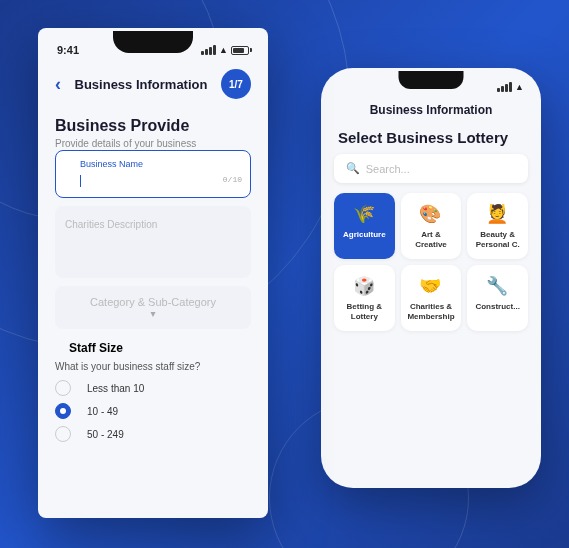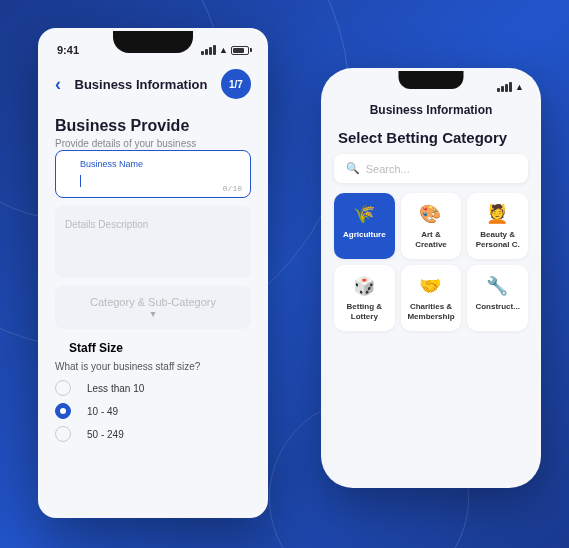--- a/index.html
+++ b/index.html
@@ -38,21 +38,21 @@
     .bc3 { width: 200px; height: 200px; bottom: -50px; right: 100px; }
 
     
     .phone-main {
       position: absolute;
       left: 38px;
       top: 28px;
       width: 230px;
       height: 490px;
       background: #f5f7fb;
-      border-radius: 18px;
+      border-radius: 8px;
       box-shadow: 0 20px 60px rgba(0,0,0,0.4);
       overflow: hidden;
       z-index: 2;
     }
 
     .phone-main-inner {
       position: absolute;
       inset: 3px;
       background: #f5f7fb;
       border-radius: 33px;
@@ -162,21 +162,21 @@
     .input-cursor {
       display: inline-block;
       width: 1px;
       height: 12px;
       background: #2255cc;
       vertical-align: middle;
     }
 
     .input-counter {
       position: absolute;
-      bottom: 4px;
+      bottom: 13px;
       right: 8px;
       font-size: 8px;
       color: #aaa;
       font-family: Liberation Mono, monospace;
     }
 
     .textarea-field {
       background: #f0f2f8;
       border-radius: 8px;
       padding: 8px 10px;
@@ -446,21 +446,21 @@
         <div class="signal-bars">
           <div class="signal-bar" style="height:4px"></div>
           <div class="signal-bar" style="height:6px"></div>
           <div class="signal-bar" style="height:8px"></div>
           <div class="signal-bar" style="height:10px"></div>
         </div>
         <span class="wifi-icon">▲</span>
       </div>
     </div>
     <div class="phone-header-small">Business Information</div>
-    <div class="category-title">Select Betting Category</div>
+    <div class="category-title">Select Business Lottery</div>
     <div class="search-bar">
       <span class="search-icon-small">🔍</span>
       <span class="search-placeholder">Search...</span>
     </div>
     <div class="categories-grid">
       <div class="category-card active">
         <span class="category-icon">🌾</span>
         <span class="category-label">Agriculture</span>
       </div>
       <div class="category-card">
@@ -517,21 +517,21 @@
       <div class="section-title">Business Provide</div>
       <div class="section-subtitle">Provide details of your business</div>
 
       <div class="input-field">
         <div class="input-label">Business Name</div>
         <span class="input-cursor"></span>
         <span class="input-counter">0/10</span>
       </div>
 
       <div class="textarea-field">
-        <span class="textarea-placeholder">Details Description</span>
+        <span class="textarea-placeholder">Charities Description</span>
       </div>
 
       <div class="dropdown-field">
         <span class="dropdown-text">Category &amp; Sub-Category</span>
         <span class="dropdown-arrow">▾</span>
       </div>
 
       <div class="staff-section-title">Staff Size</div>
       <div class="staff-question">What is your business staff size?</div>
 

